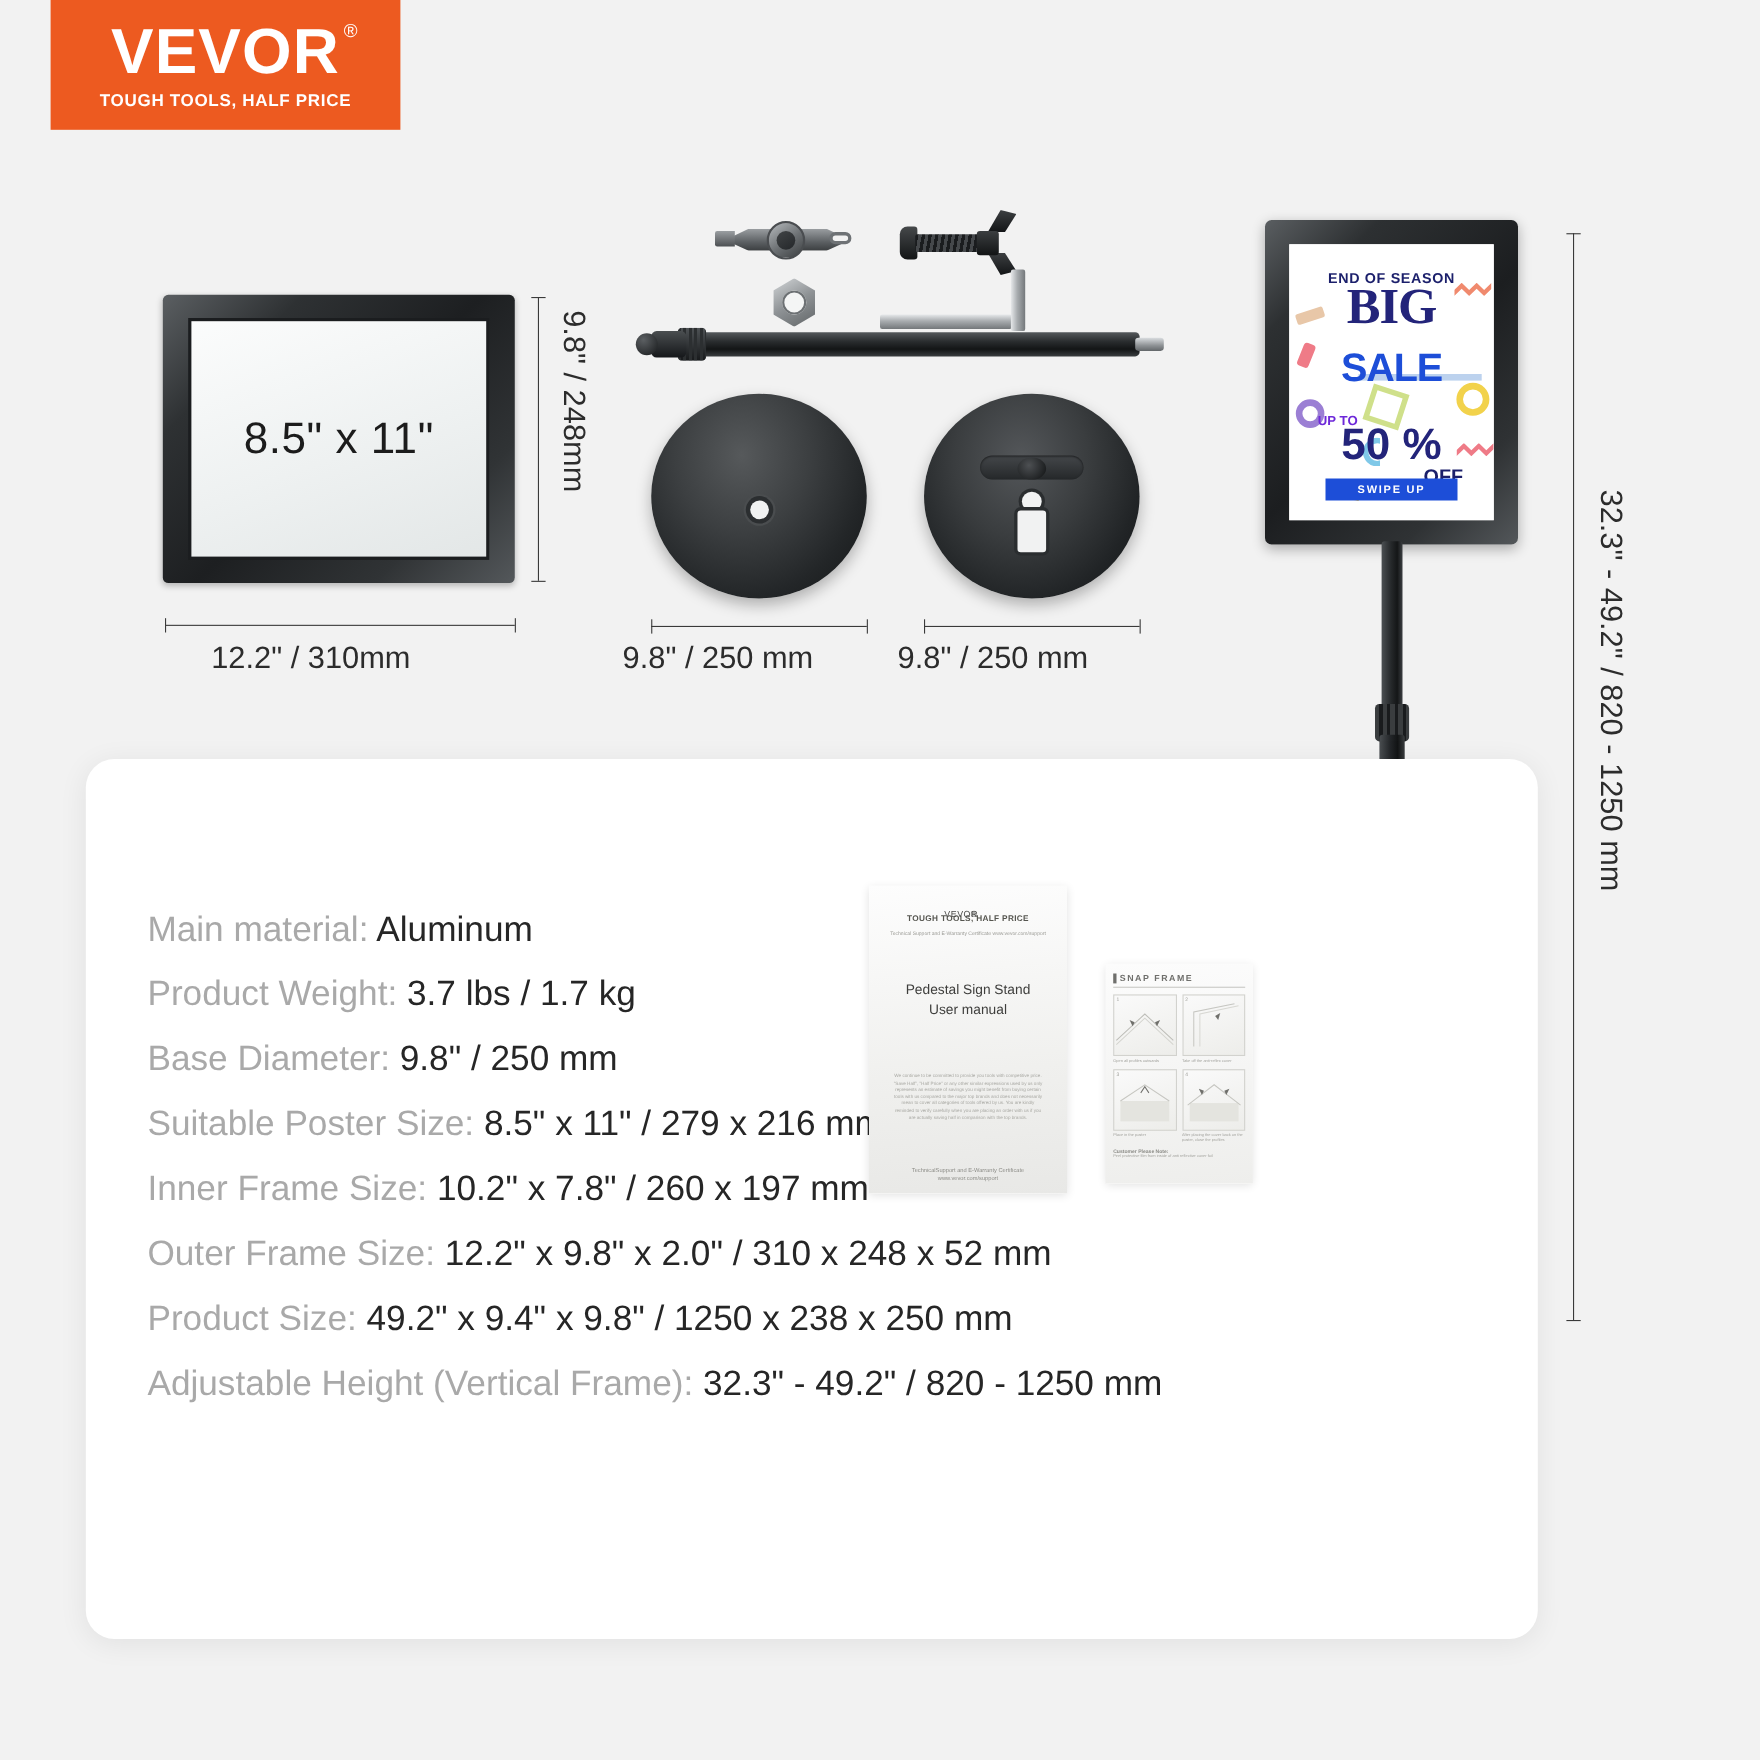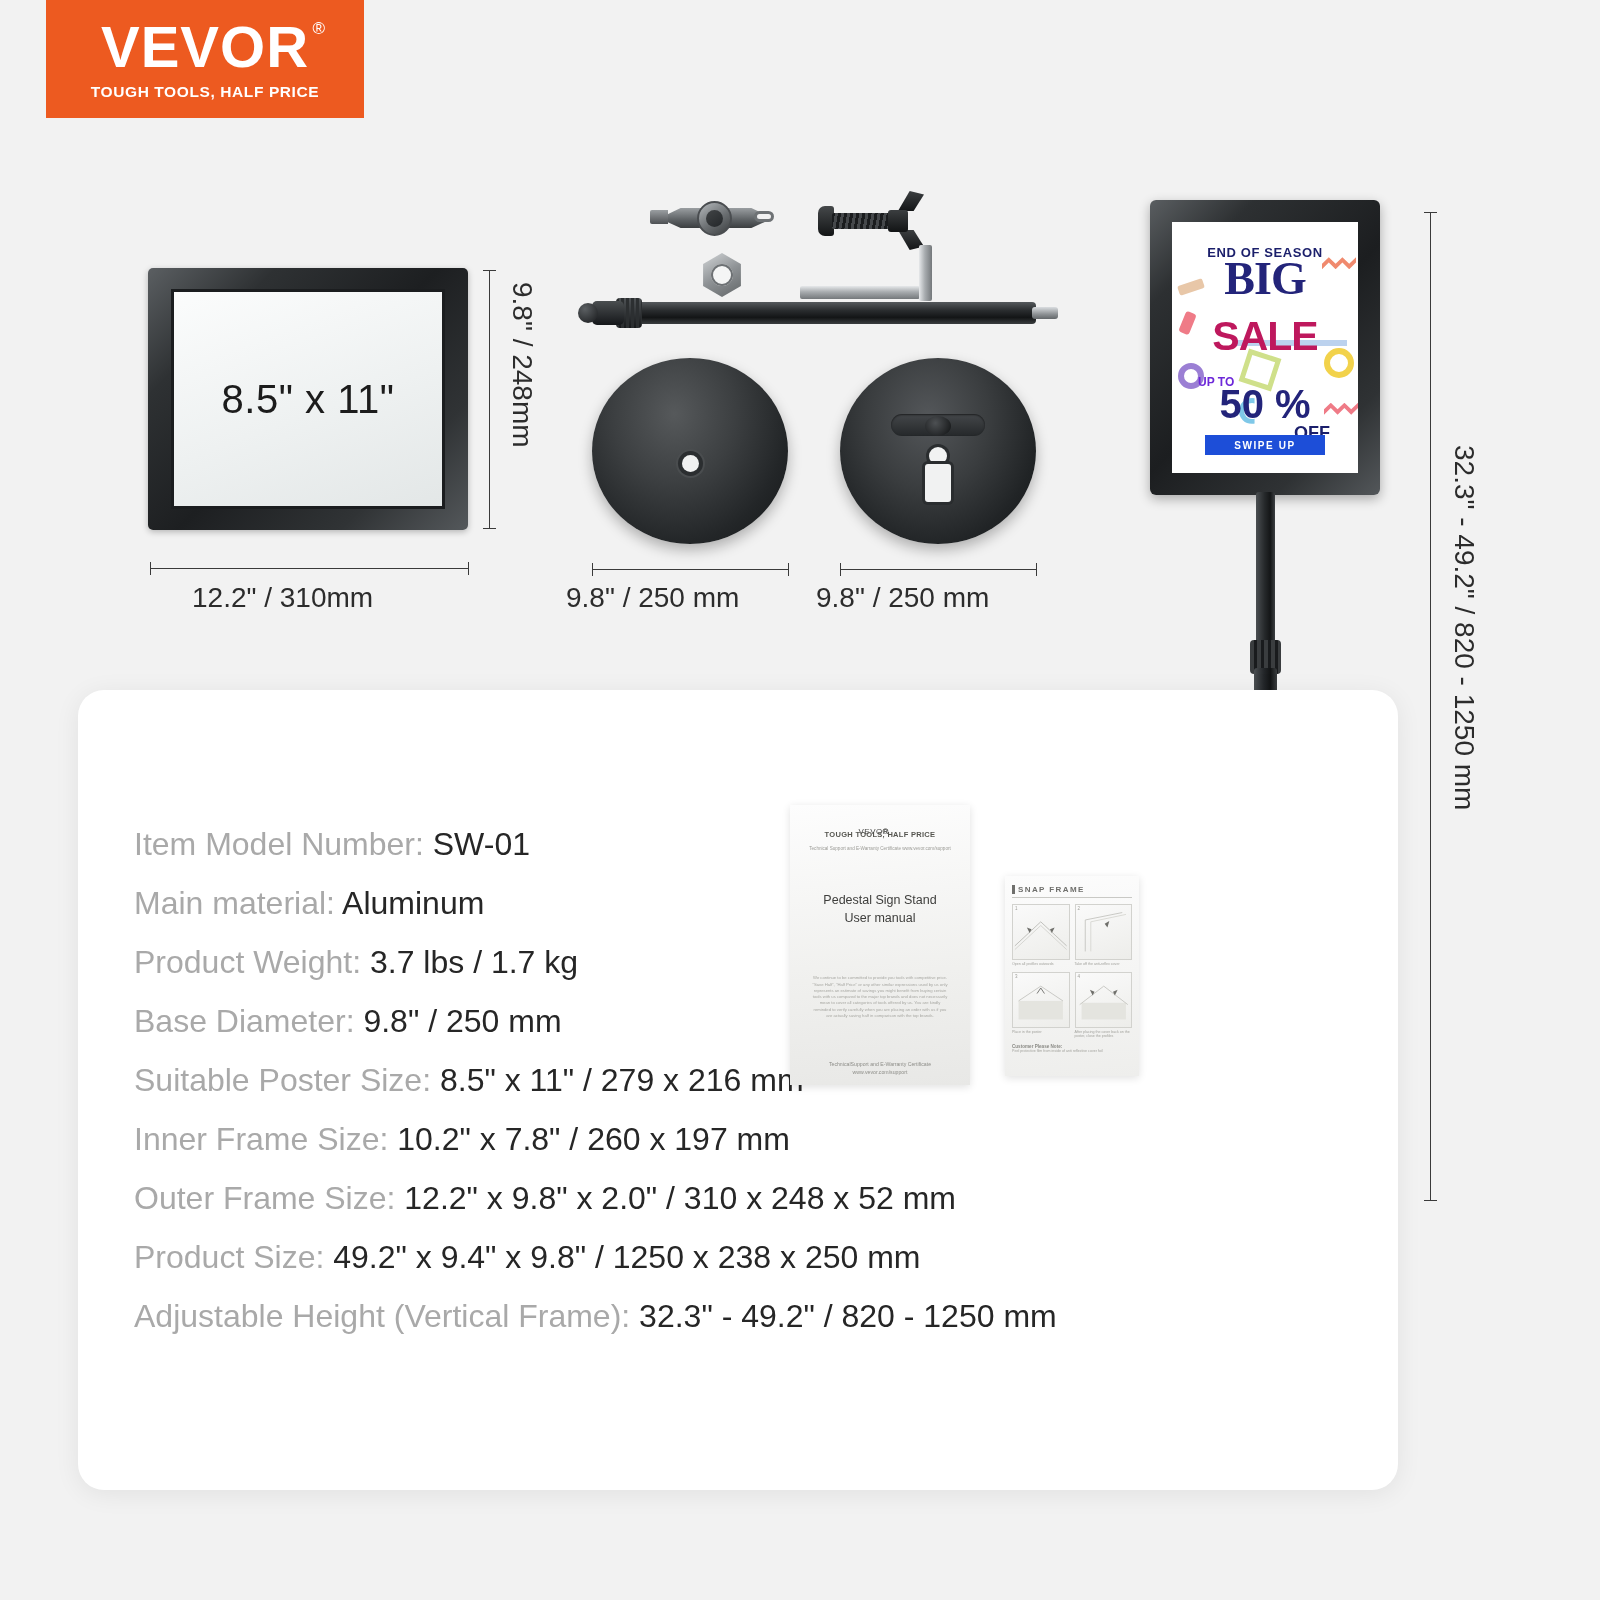--- a/index.html
+++ b/index.html
@@ -188,21 +188,21 @@
   .poster .p-eos {
     position: absolute; top: 9%; left: 0; right: 0; text-align: center;
     font-size: 13px; font-weight: bold; color: #1b1f6b; letter-spacing: .6px;
   }
   .poster .p-big {
     position: absolute; top: 14%; left: 0; right: 0; text-align: center;
     font-size: 46px; font-weight: bold; color: #23247a; letter-spacing: -1px; line-height: .95; font-family: Liberation Serif, serif;
   }
   .poster .p-sale {
     position: absolute; top: 38%; left: 0; right: 0; text-align: center;
-    font-size: 41px; font-weight: bold; color: #be185d; letter-spacing: -1px; line-height: .95;
+    font-size: 36px; font-weight: bold; color: #1d4ed8; letter-spacing: -1px; line-height: .95;
   }
   .poster .p-upto {
     position: absolute; top: 61%; left: 14%; font-size: 12px; font-weight: bold; color: #6d28d9;
   }
   .poster .p-fifty {
     position: absolute; top: 65%; left: 0; right: 0; text-align: center;
     font-size: 40px; font-weight: bold; color: #23247a; line-height: .95;
   }
   .poster .p-off {
     position: absolute; top: 80%; right: 15%; font-size: 18px; font-weight: bold; color: #1b1f6b;
@@ -402,24 +402,20 @@
   </div>
 
   <div class="dim-line-v" style="left:1430px; top:212px; height:988px;"></div>
   <div class="dim-cap-v" style="left:1424px; top:212px;"></div>
   <div class="dim-cap-v" style="left:1424px; top:1200px;"></div>
   <div class="dim-label dim-label-rot" style="left:1480px; top:445px;">32.3" - 49.2" / 820 - 1250 mm</div>
 
   <div class="card">
 
     <div class="spec-list">
-      <div class="spec-row">
-        <span class="spec-label">Item Model Number:</span>
-        <span class="spec-value">SW-01</span>
-      </div>
       <div class="spec-row">
         <span class="spec-label">Main material:</span>
         <span class="spec-value">Aluminum</span>
       </div>
       <div class="spec-row">
         <span class="spec-label">Product Weight:</span>
         <span class="spec-value">3.7 lbs / 1.7 kg</span>
       </div>
       <div class="spec-row">
         <span class="spec-label">Base Diameter:</span>

